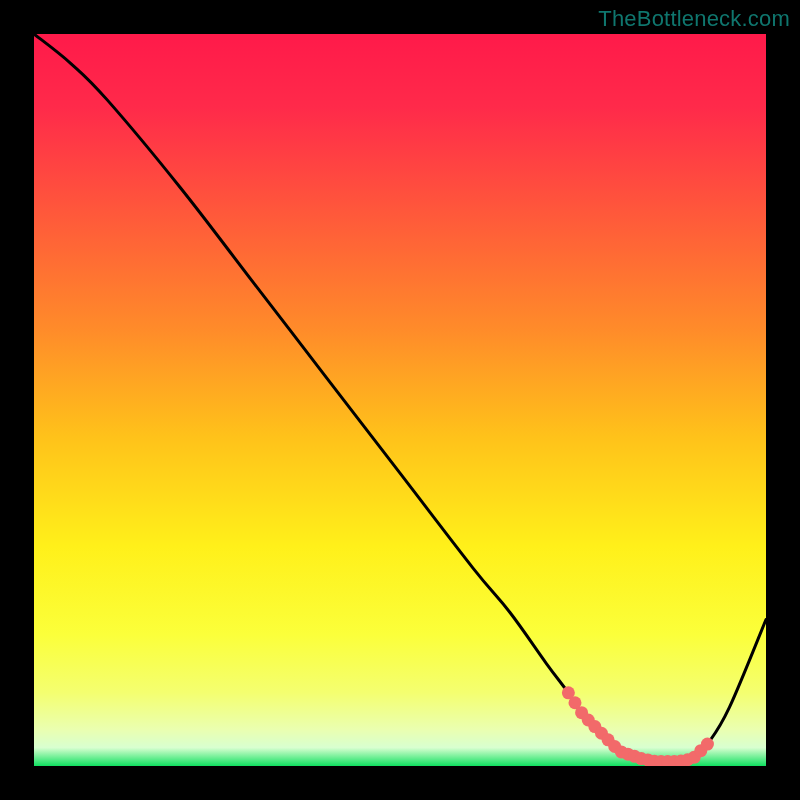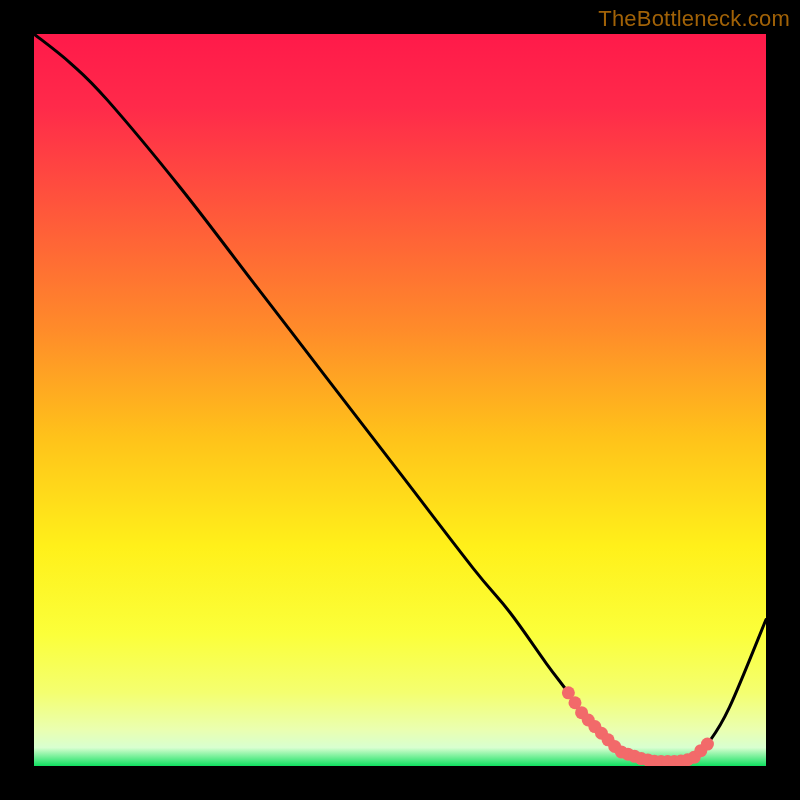--- a/index.html
+++ b/index.html
@@ -16,21 +16,21 @@
     background: #000;
   }
   .gradient {
     position: absolute;
     inset: 0;
   }
   .watermark {
     position: absolute;
     top: 6px;
     right: 10px;
-    color: #a16207;
+    color: #0f766e;
     font-size: 22px;
     font-weight: 500;
     letter-spacing: 0.2px;
   }
   svg.curve {
     position: absolute;
     inset: 0;
     width: 100%;
     height: 100%;
   }

